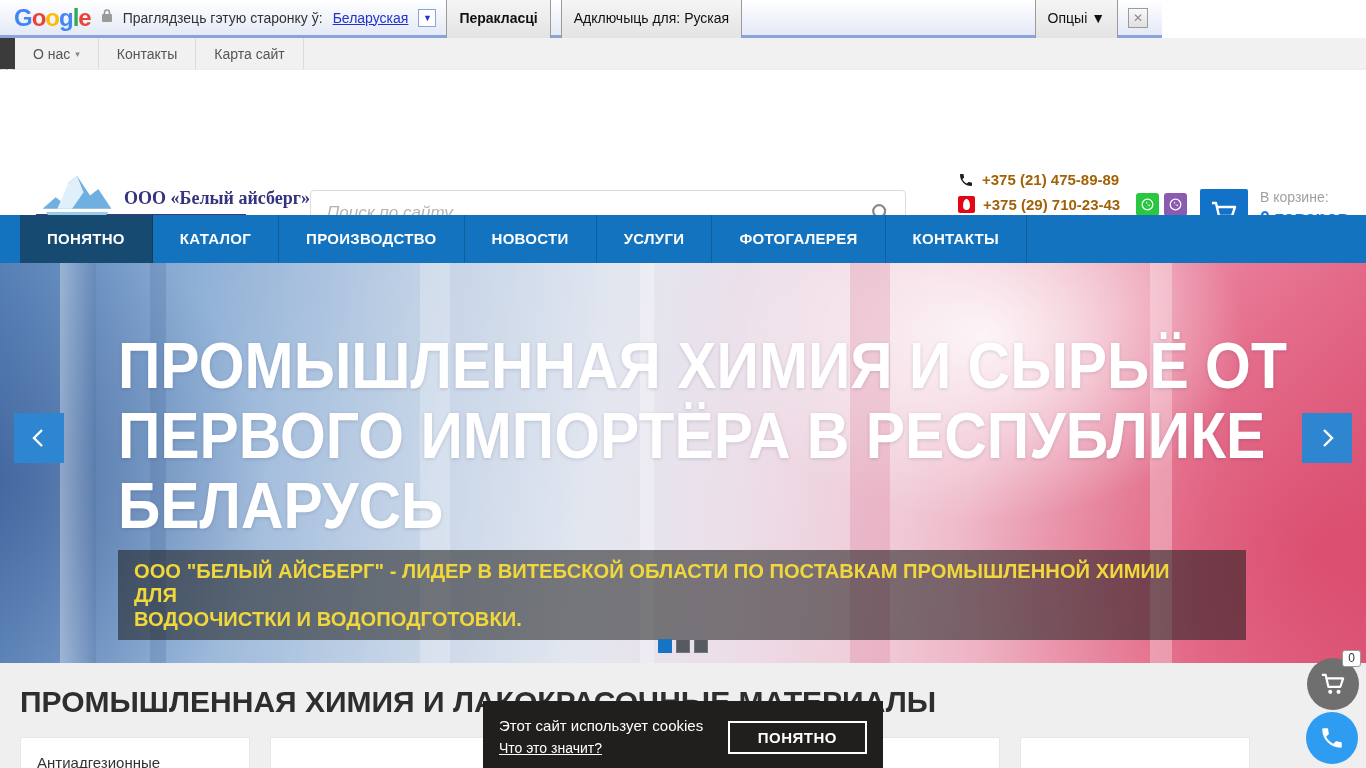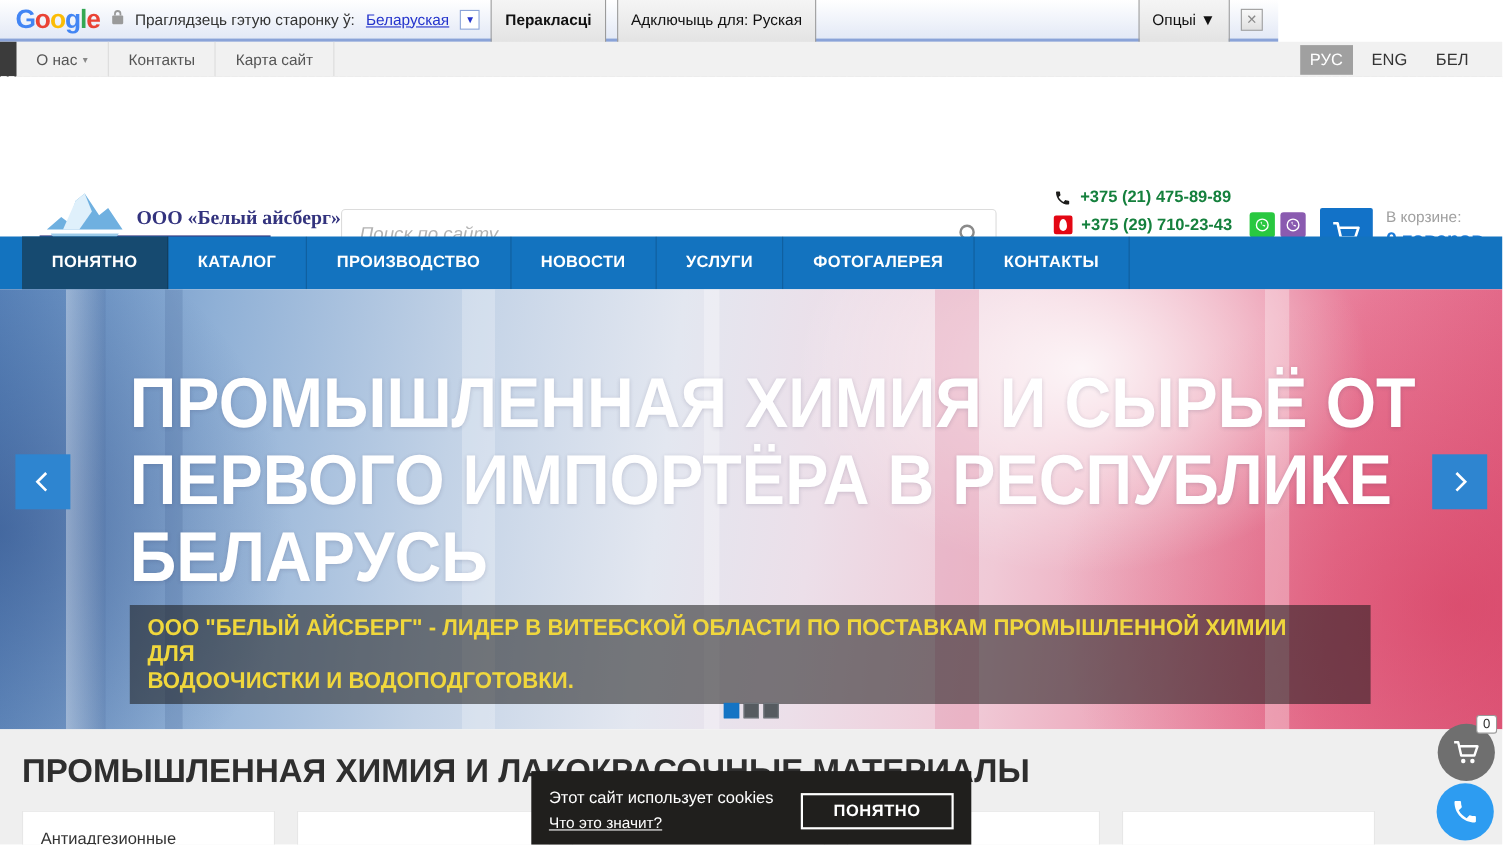--- a/index.html
+++ b/index.html
@@ -44,21 +44,21 @@
   .logo-berg { position:absolute; left:0; top:0; }
   .logo-text { position:absolute; left:88px; top:14px; font-family:"Liberation Serif", serif;
                font-weight:bold; font-size:18px; color:#33337e; white-space:nowrap; }
   .search { position:absolute; left:310px; top:120px; width:596px; height:46px; }
   .search input { width:100%; height:100%; border:1px solid #dcdcdc; border-radius:4px; padding:0 48px 0 16px;
                   font-size:17px; font-style:italic; color:#555; outline:none; font-family:"Liberation Sans",sans-serif; }
   .search input::placeholder { color:#b3b3b3; }
   .search .mag { position:absolute; right:14px; top:12px; cursor:pointer; }
 
   .phones { position:absolute; left:958px; top:97px; }
-  .ph-row { display:flex; align-items:center; gap:8px; height:25px; font-size:15px; font-weight:bold; color:#15803d; }
+  .ph-row { display:flex; align-items:center; gap:8px; height:25px; font-size:15px; font-weight:bold; color:#a16207; }
   .mts { width:17px; height:17px; background:#e30613; border-radius:2px; position:relative; flex:0 0 auto; }
   .mts::after { content:""; position:absolute; left:5px; top:3px; width:7px; height:11px; background:#fff;
                 border-radius:50% 50% 50% 50% / 62% 62% 42% 42%; }
   .msg-icons { display:inline-flex; gap:5px; margin-left:8px; }
   .sq-icon { width:23px; height:23px; border-radius:3px; display:flex; align-items:center; justify-content:center; cursor:pointer; }
   .wa { background:#29c840; }
   .vb { background:#8a5bb0; }
 
   .cartbox { position:absolute; left:1200px; top:119px; display:flex; gap:12px; cursor:pointer; }
   .cart-sq { width:48px; height:48px; background:#1272c8; border-radius:2px; display:flex; align-items:center; justify-content:center; }
@@ -153,25 +153,20 @@
     <span class="tn-item">
       <span>О нас</span>
       <span class="tn-caret">▾</span>
     </span>
     <span class="tn-item">
         <span>Контакты</span>
       </span>
     <span class="tn-item">
         <span>Карта сайт</span>
       </span>
-    <span class="langs">
-      <span class="lang active">РУС</span>
-      <span class="lang">ENG</span>
-      <span class="lang">БЕЛ</span>
-    </span>
   </div>
 
   <div class="header">
     <div class="logo">
       <div class="logo-line"></div>
       <svg class="logo-berg" width="82" height="76" viewBox="0 0 100 92">
         <polygon points="50,2 66,26 76,18 92,42 8,42 24,28 32,34 40,10" fill="#6fb0e0"></polygon>
         <polygon points="50,2 58,22 44,42 26,42 40,10" fill="#dff0fb"></polygon>
         <clipPath id="bp">
             <polygon points="12,46 88,46 62,88 42,88"></polygon>

